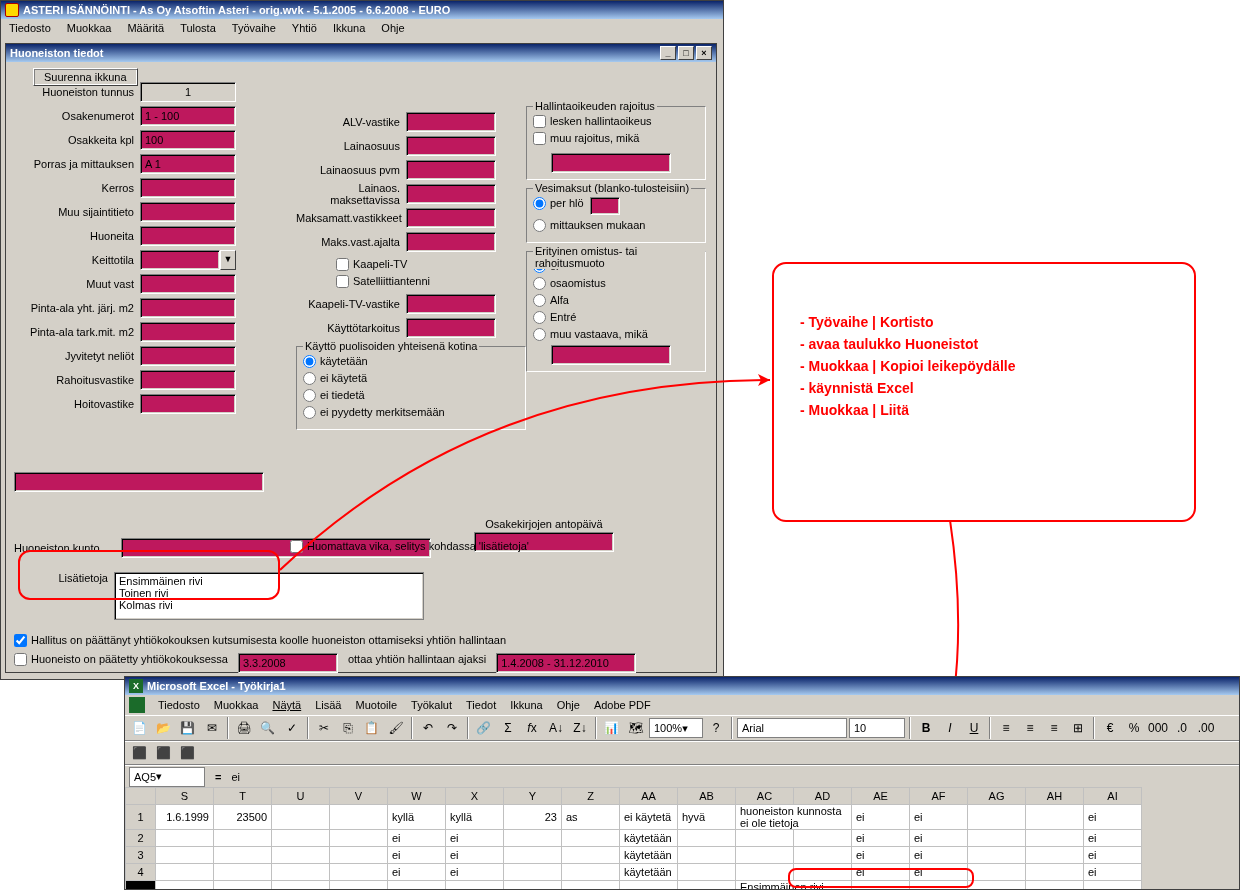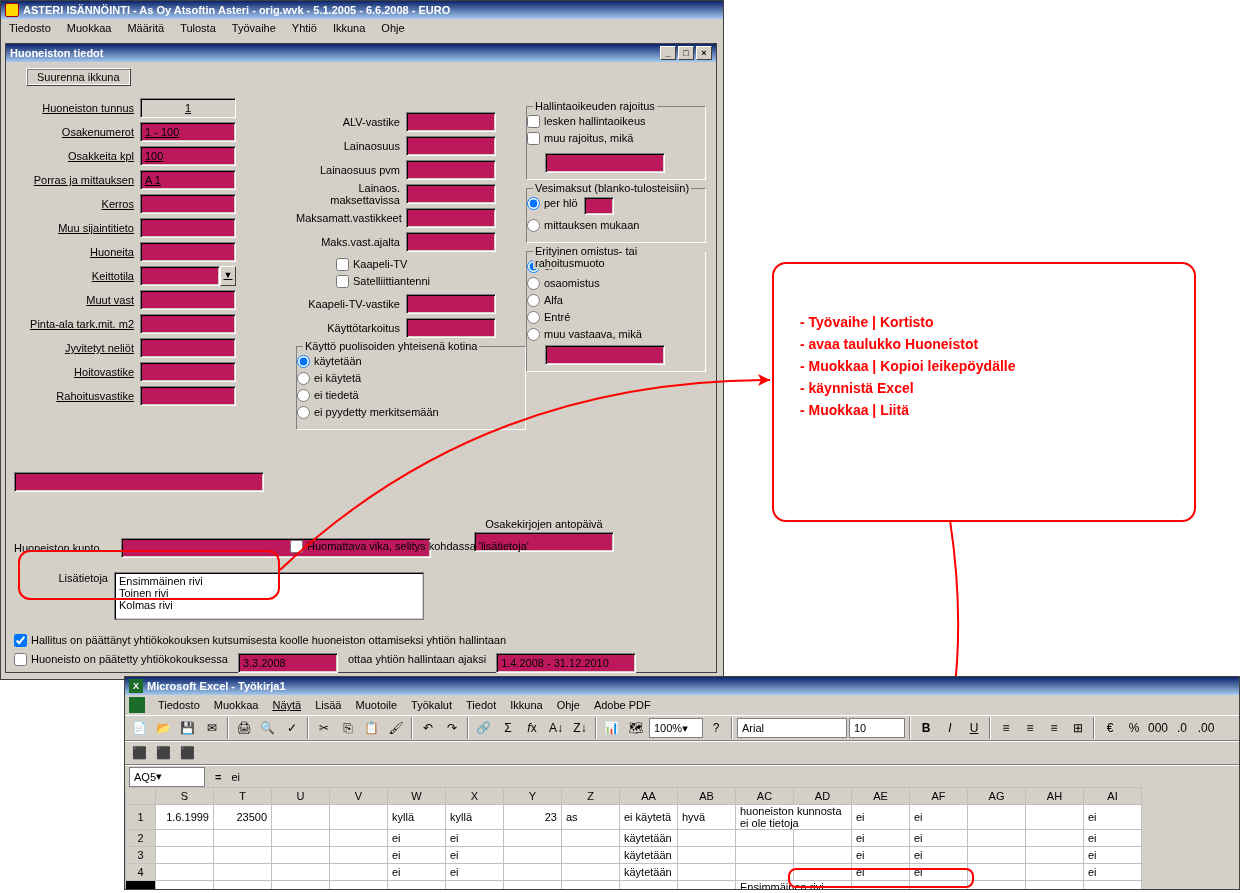--- a/index.html
+++ b/index.html
@@ -8,30 +8,30 @@
 .title-bar { height: 18px; background: linear-gradient(#0a246a, #a6caf0); color: #fff; font-size: 11px; font-weight: bold; padding: 2px 4px; display: flex; align-items: center; }
 .title-bar .icon { width: 14px; height: 14px; background: #ffd800; border: 1px solid #a00; margin-right: 4px; border-radius: 2px; }
 .menu-bar { height: 20px; background: #d4d0c8; display: flex; font-size: 11px; }
 .menu-item { padding: 3px 8px; cursor: default; }
 .subwindow { position: absolute; left: 4px; top: 42px; width: 712px; height: 630px; background: #d4d0c8; border: 1px solid #404040; }
 .sub-title { height: 18px; background: linear-gradient(#0a246a, #a6caf0); color: #fff; font-size: 11px; font-weight: bold; padding: 2px 4px; display: flex; align-items: center; }
 .sub-title .spacer { flex: 1; }
 .win-btn { width: 16px; height: 14px; background: #d4d0c8; border: 1px solid #fff; border-right-color: #404040; border-bottom-color: #404040; margin-left: 2px; font-size: 9px; text-align: center; line-height: 12px; color: #000; }
 .sub-body { padding: 8px; position: relative; height: 610px; }
 .btn { background: #d4d0c8; border: 1px solid #fff; border-right-color: #404040; border-bottom-color: #404040; padding: 2px 10px; font-size: 11px; cursor: default; box-shadow: 1px 1px 0 #808080 inset, -1px -1px 0 #fff inset; }
-.form-area { position: absolute; left: 8px; top: 36px; width: 280px; text-decoration: underline; }
+.form-area { position: absolute; left: 8px; top: 20px; width: 280px; }
 .row { display: flex; align-items: center; margin-bottom: 4px; height: 20px; }
 .lbl { width: 126px; text-align: right; padding-right: 6px; font-size: 11px; }
 .inp { height: 20px; border: 1px solid #808080; border-right-color:#fff; border-bottom-color:#fff; background: #be185d; font-size: 11px; padding: 2px 4px; width: 96px; box-shadow: inset 1px 1px 0 #000, inset -1px -1px 0 #d4d0c8; }
 .inp.ro { background: #d4d0c8; text-align: center; }
 .dropdown { display: flex; }
 .drop-btn { width: 16px; height: 20px; background: #d4d0c8; border: 1px solid #fff; border-right-color:#404040; border-bottom-color:#404040; text-align: center; line-height: 16px; font-size: 9px; }
 .col2 { position: absolute; left: 290px; top: 50px; width: 230px; }
 .col3 { position: absolute; left: 520px; top: 44px; width: 180px; }
-.fieldset { border: 1px solid #808080; border-right-color:#fff; border-bottom-color:#fff; padding: 8px 0 6px; margin-bottom: 8px; position: relative; }
+.fieldset { border: 1px solid #808080; border-right-color:#fff; border-bottom-color:#fff; padding: 8px 6px 6px; margin-bottom: 8px; position: relative; }
 .legend { position: absolute; top: -7px; left: 6px; background: #d4d0c8; font-size: 11px; padding: 0 2px; }
 .chk, .rdo { margin-right: 4px; vertical-align: middle; }
 .chk-row { margin-bottom: 4px; font-size: 11px; display: flex; align-items: flex-start; }
 .lower { position: absolute; left: 8px; top: 410px; width: 690px; }
 .textarea { width: 310px; height: 48px; border: 1px solid #808080; background: #fff; font-size: 11px; padding: 2px 4px; resize: none; font-family: inherit; box-shadow: inset 1px 1px 0 #000, inset -1px -1px 0 #d4d0c8;}
 .highlight-box { border: 2px solid #ff0000; border-radius: 12px; }
 .highlight1 { position: absolute; left: 18px; top: 550px; width: 262px; height: 50px; }
 .annotation { position: absolute; left: 772px; top: 262px; width: 424px; height: 260px; border: 2px solid #ff0000; border-radius: 14px; padding: 50px 26px; color: #ff0000; font-size: 14px; font-weight: bold; background:#fff;}
 .annotation div { margin-bottom: 6px; }
 .excel-window { position: absolute; left: 124px; top: 676px; width: 1116px; height: 214px; border: 1px solid #404040; background: #d4d0c8; overflow:hidden;}
@@ -76,21 +76,21 @@
 
   <div class="subwindow">
     <div class="sub-title">
       <span>Huoneiston tiedot</span>
       <div class="spacer"></div>
       <div class="win-btn">_</div>
       <div class="win-btn">□</div>
       <div class="win-btn">×</div>
     </div>
     <div class="sub-body">
-      <button class="btn" style="position:absolute; left:20px; top:6px;text-align:right;">Suurenna ikkuna</button>
+      <button class="btn" style="position:absolute; left:27px; top:6px;text-align:right;">Suurenna ikkuna</button>
 
       <div class="form-area">
         <div class="row">
             <div class="lbl">Huoneiston tunnus</div>
             <input class="inp ro" readonly="" value="1" style="">
           </div>
         <div class="row">
             <div class="lbl">Osakenumerot</div>
             <input class="inp" value="1 - 100" style="">
           </div>
@@ -119,33 +119,37 @@
             <div class="dropdown">
               <input class="inp" style="width: 80px;">
               <div class="drop-btn">▼</div>
             </div>
           </div>
         <div class="row">
             <div class="lbl">Muut vast</div>
             <input class="inp" style="">
           </div>
         <div class="row">
+            <div class="lbl">Pinta-ala yht. järj. m2</div>
+            <input class="inp" style="">
+          </div>
+        <div class="row">
             <div class="lbl">Pinta-ala tark.mit. m2</div>
             <input class="inp" style="">
           </div>
         <div class="row">
             <div class="lbl">Jyvitetyt neliöt</div>
             <input class="inp" style="">
           </div>
         <div class="row">
+            <div class="lbl">Rahoitusvastike</div>
+            <input class="inp" style="">
+          </div>
+        <div class="row">
             <div class="lbl">Hoitovastike</div>
-            <input class="inp" style="">
-          </div>
-        <div class="row">
-            <div class="lbl">Rahoitusvastike</div>
             <input class="inp" style="">
           </div>
       </div>
 
       <div class="col2">
         <div class="row">
             <div class="lbl" style="width:110px">ALV-vastike</div>
             <input class="inp" style="width: 90px;">
           </div>
         <div class="row">

